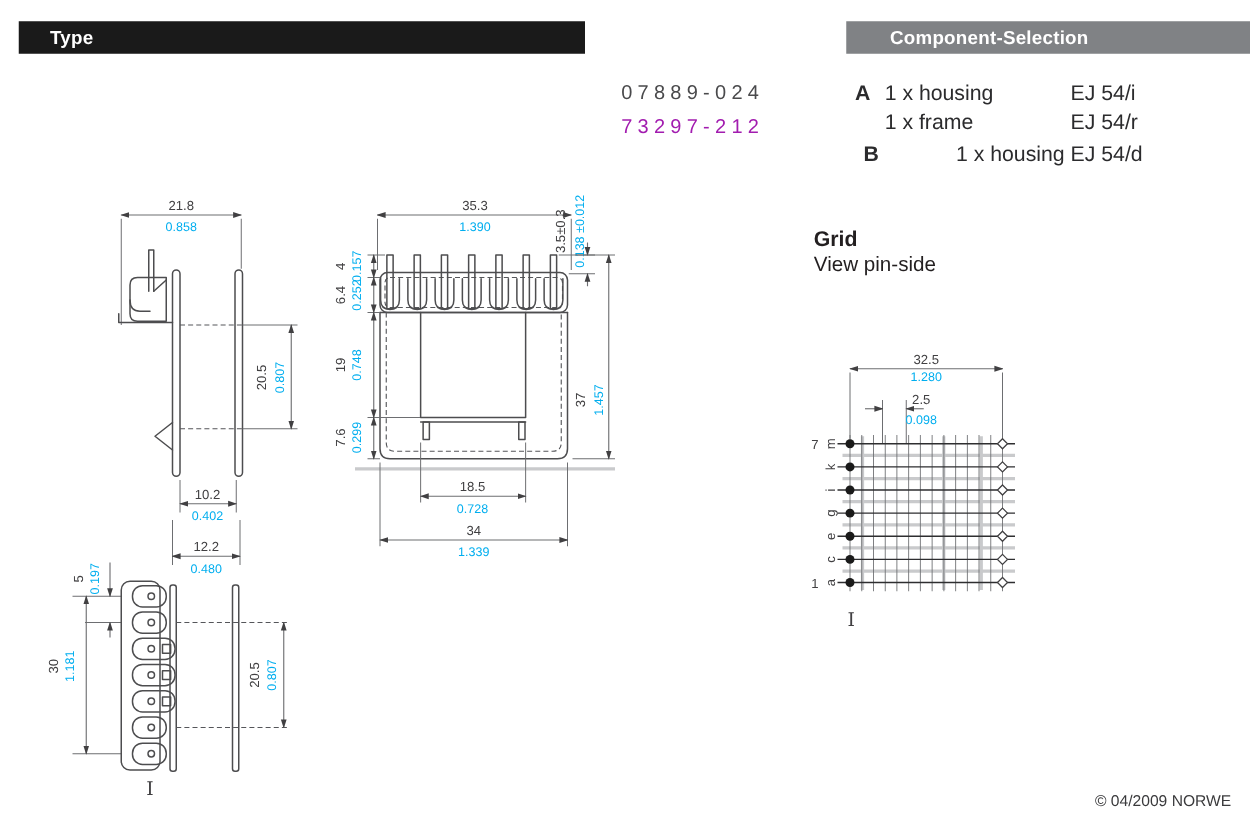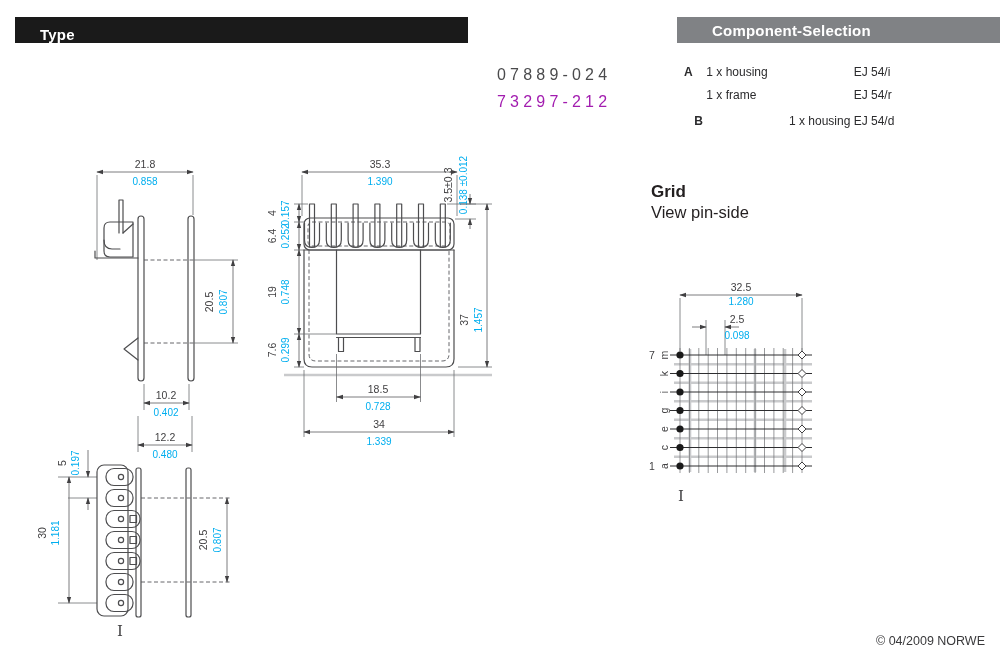--- a/index.html
+++ b/index.html
@@ -6,21 +6,21 @@
   #page{position:relative;width:1000px;height:663px;background:#fff;overflow:hidden;
         font-family:"Liberation Sans",sans-serif;color:#231F20;}
   .bar{position:absolute;top:17px;height:26px;display:flex;align-items:center;
        color:#fff;font-weight:700;font-size:15px;letter-spacing:.2px;}
   .bar-black{background:#1A1A1A;}
   .bar-gray{background:#808285;}
   .typerow{position:absolute;font-size:16.5px;color:#2B2B2D;}
   .typerow .lbl{display:inline-block;width:103px;}
   .code{position:absolute;font-size:16px;letter-spacing:4.2px;color:#4A4A4C;}
   .code2{color:#a21caf;}
-  .comprow{position:absolute;font-size:12px;color:#2B2B2D;}
+  .comprow{position:absolute;font-size:17px;color:#2B2B2D;}
   .comprow .key{display:inline-block;width:19px;font-weight:700;}
   .comprow .item{display:inline-block;width:144px;}
   .gridtitle{position:absolute;font-size:17px;font-weight:700;color:#231F20;}
   .gridsub{position:absolute;font-size:16.5px;color:#231F20;}
   .copyright{position:absolute;font-size:12.5px;color:#3A3A3C;}
   svg{position:absolute;overflow:visible;}
   svg text{font-family:"Liberation Sans",sans-serif;}
   .mm{font-size:10.5px;fill:#414042;}
   .in{font-size:10px;fill:#00AEEF;}
   .ser{font-family:"DejaVu Serif","Liberation Serif",serif;font-size:15px;fill:#414042;}
@@ -30,21 +30,21 @@
   .ext{stroke:#6D6E71;stroke-width:.8;fill:none;}
   .gry{stroke:#C9CACC;stroke-width:2.6;fill:none;}
   .gthin{stroke:#6D6E71;stroke-width:.7;fill:none;}
   .grow{stroke:#2E2E30;stroke-width:1.1;fill:none;}
 </style>
 </head>
 <body>
 
 <div id="page">
 
-  <div class="bar bar-black" style="left:15px;width:428px;padding-left:25px;align-items:flex-end;">
+  <div class="bar bar-black" style="left:15px;width:428px;padding-left:25px;">
     <span>Type</span>
   </div>
   <div class="bar bar-gray" style="left:677px;width:298px;padding-left:35px;">
     <span>Component-Selection</span>
   </div>
 
 
   <div class="code" style="left:497px;top:66px;">07889-024</div>
   <div class="code code2" style="left:497px;top:93px;">73297-212</div>
 

